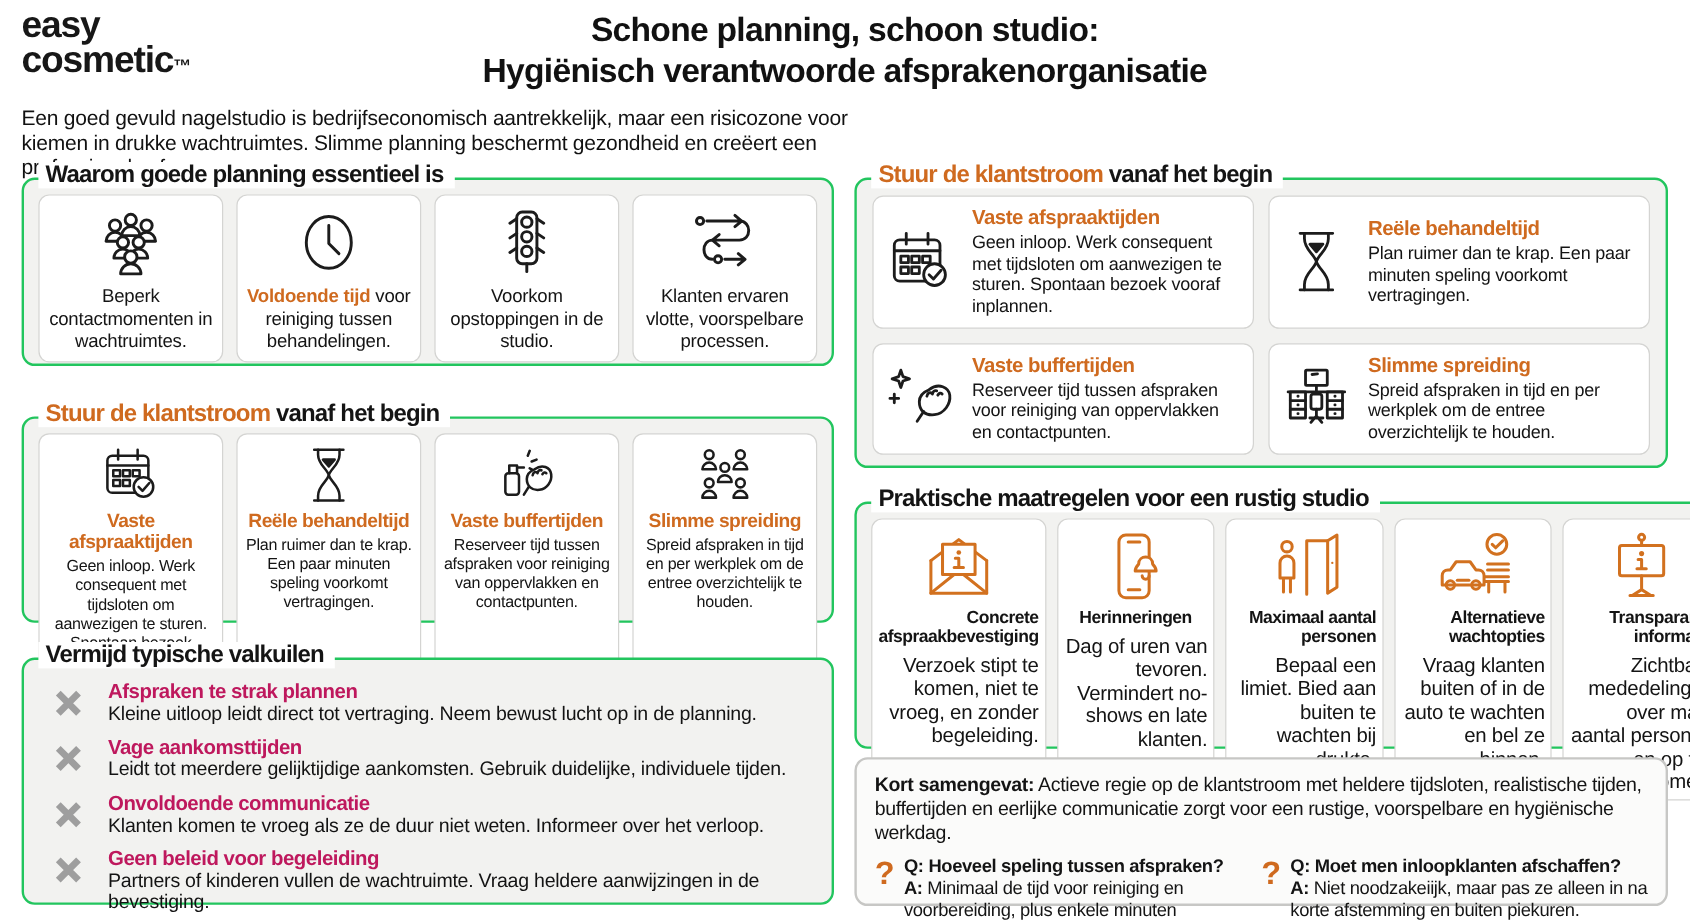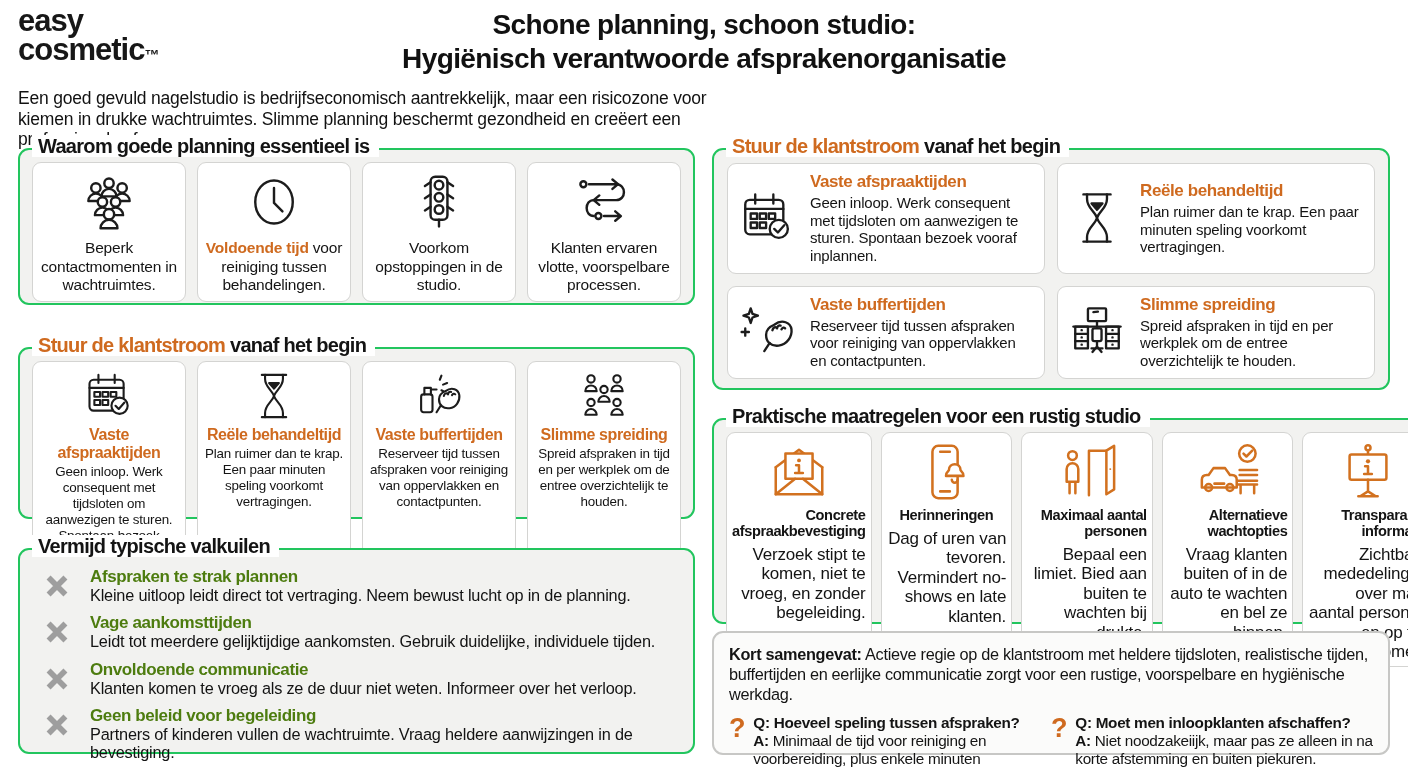--- a/index.html
+++ b/index.html
@@ -35,21 +35,21 @@
   #sec-flow-left .grid { display:grid; grid-template-columns:repeat(4,1fr); gap:11px; height:100%; padding:12px; }
   #sec-flow-left .card { display:flex; flex-direction:column; align-items:center; padding:8px 6px 5px; text-align:center; }
   #sec-flow-left .card svg { height:52px; width:58px; margin-bottom:4px; }
   .flow-card-title { font-size:16px; font-weight:700; color:#cf6a1f; letter-spacing:-0.4px; }
   #sec-flow-left .flow-card-text { font-size:13.4px; font-weight:500; line-height:1.2; margin-top:2px; }
 
   
   #sec-pitfalls { left:18px; top:548px; width:677px; height:206px; padding:17px 14px 0 20px; }
   .pit-row { display:flex; align-items:flex-start; margin-bottom:9px; }
   .pit-row svg { width:30px; height:30px; flex:0 0 auto; margin:4px 18px 0 2px; }
-  .pit-title { font-size:17px; font-weight:700; color:#4d7c0f; letter-spacing:-0.4px; line-height:1.12; }
+  .pit-title { font-size:17px; font-weight:700; color:#be185d; letter-spacing:-0.4px; line-height:1.12; }
   .pit-text { font-size:16.3px; font-weight:500; line-height:1.12; color:#131313; }
 
   
   #sec-flow-right { left:712px; top:148px; width:678px; height:242px; }
   #sec-flow-right .grid { display:grid; grid-template-columns:1fr 1fr; grid-template-rows:1fr 1fr; gap:12px; height:100%; padding:13px; }
   #sec-flow-right .card { display:flex; align-items:center; padding:8px 10px; }
   #sec-flow-right .card svg { width:58px; height:58px; flex:0 0 auto; margin-right:14px; }
   #sec-flow-right .flow-card-title { font-size:17px; }
   #sec-flow-right .flow-card-text { font-size:15px; font-weight:500; line-height:1.18; margin-top:2px; }
 

